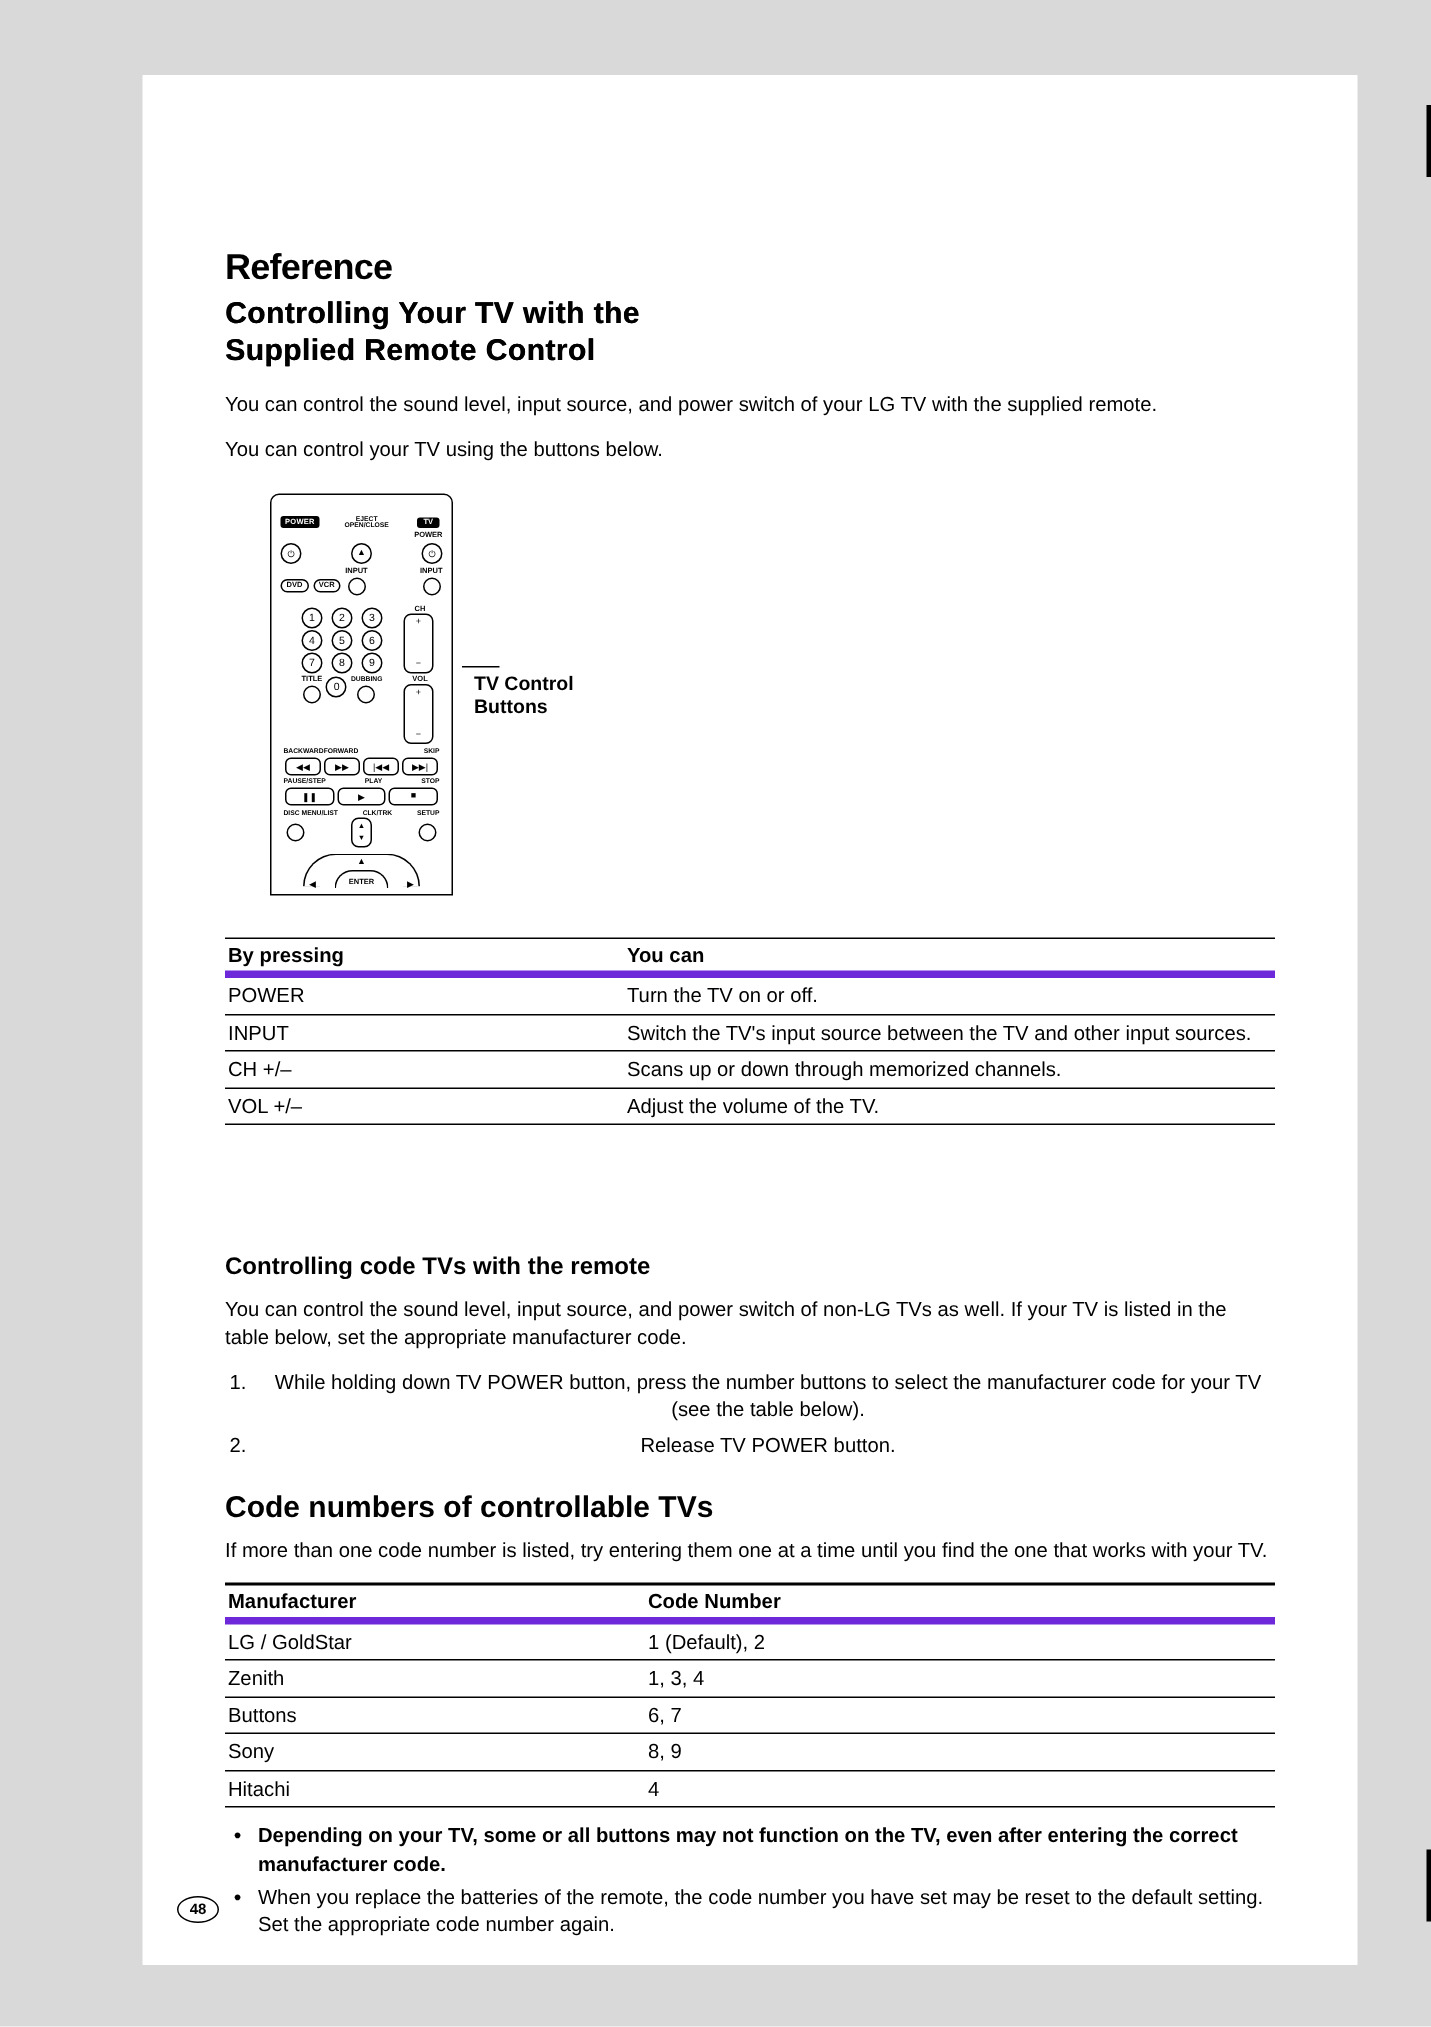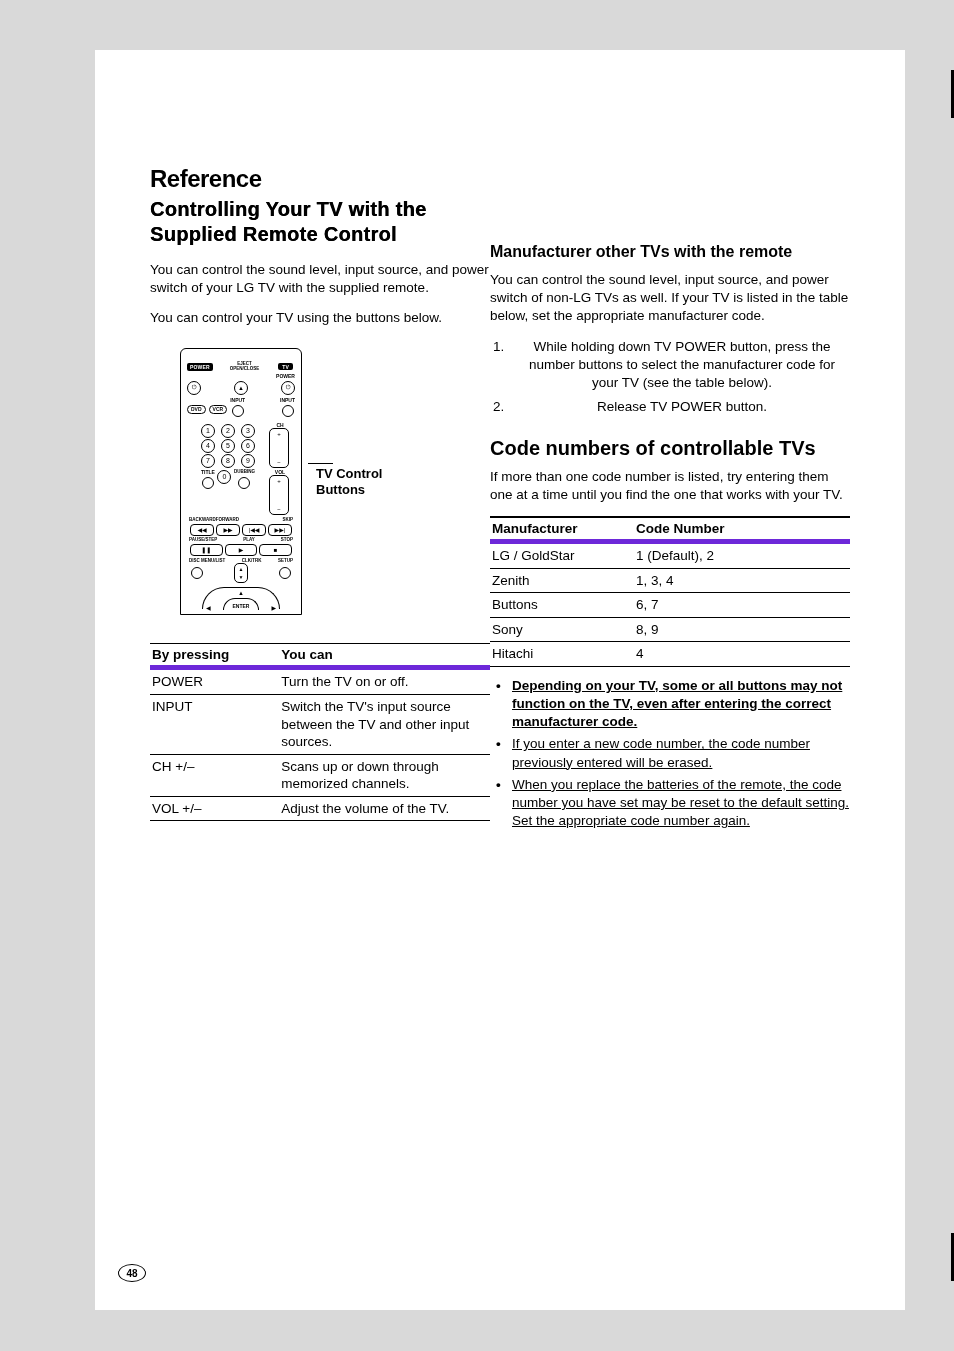--- a/index.html
+++ b/index.html
@@ -14,20 +14,22 @@
       background: #fff;
       position: absolute;
       left: 95px;
       top: 50px;
       width: 810px;
       height: 1260px;
       padding: 115px 55px 0 55px;
     }
     .cols {
       display: flex;
+      gap: 30px;
+      flex-direction: column;
     }
     .col { flex: 1; }
     .col-left { flex: 0 0 340px; }
     .col-right { flex: 1; }
     h1.title {
       font-size: 24px;
       font-weight: bold;
       margin-bottom: 4px;
       letter-spacing: -0.5px;
     }
@@ -67,21 +69,20 @@
       list-style: none;
       font-size: 13.5px;
       line-height: 1.35;
       padding-left: 0;
       margin-top: 6px;
     }
     ul.bullets li {
       position: relative;
       padding-left: 22px;
       margin-bottom: 4px;
-      text-decoration: underline;
     }
     ul.bullets li::before {
       content: "•";
       position: absolute;
       left: 6px;
       font-weight: bold;
     }
     
     .remote-fig {
       margin: 20px 0 28px 30px;
@@ -380,21 +381,21 @@
             </tr>
             <tr>
               <td class="col-a">VOL +/–</td>
               <td>Adjust the volume of the TV.</td>
             </tr>
           </tbody>
       </table>
     </div>
 
     <div class="col col-right right-top">
-      <h3 class="section-head">Manufacturer other TVs with the remote</h3>
+      <h3 class="section-head">Controlling code TVs with the remote</h3>
       <p class="body">You can control the sound level, input source, and power switch of non-LG TVs as well. If your TV is listed in the table below, set the appropriate manufacturer code.</p>
       <ol class="numlist" id="steps-list">
           <li>While holding down TV POWER button, press the number buttons to select the manufacturer code for your TV (see the table below).</li>
           <li>Release TV POWER button.</li>
         </ol>
 
       <h4 class="sub-head">Code numbers of controllable TVs</h4>
       <p class="body">If more than one code number is listed, try entering them one at a time until you find the one that works with your TV.</p>
 
       <table class="tbl codes">
@@ -423,20 +424,19 @@
             </tr>
             <tr>
               <td class="col-a">Hitachi</td>
               <td>4</td>
             </tr>
           </tbody>
       </table>
 
       <ul class="bullets" id="notes-list">
           <li class="bold">Depending on your TV, some or all buttons may not function on the TV, even after entering the correct manufacturer code.</li>
-          <li>If you enter a new code number, the code number previously entered will be erased.</li>
           <li>When you replace the batteries of the remote, the code number you have set may be reset to the default setting. Set the appropriate code number again.</li>
         </ul>
     </div>
   </div>
 
   <div class="page-num">48</div>
 </div>
 
 </body></html>

